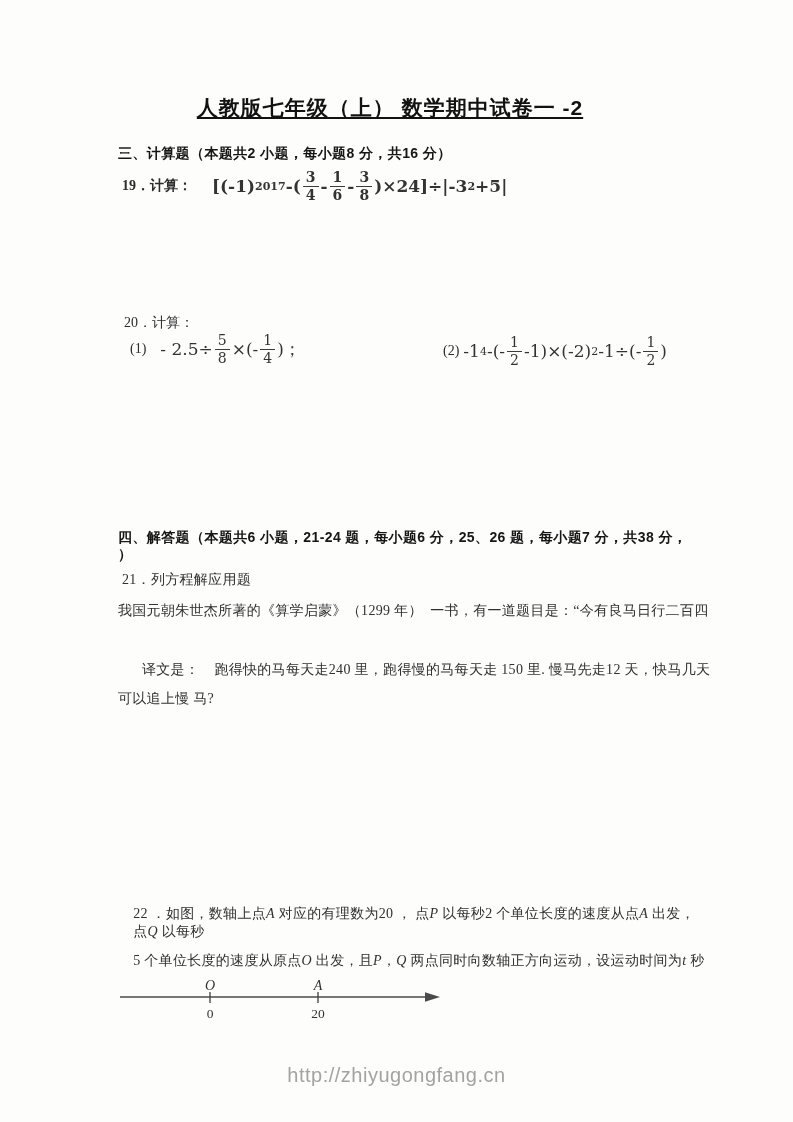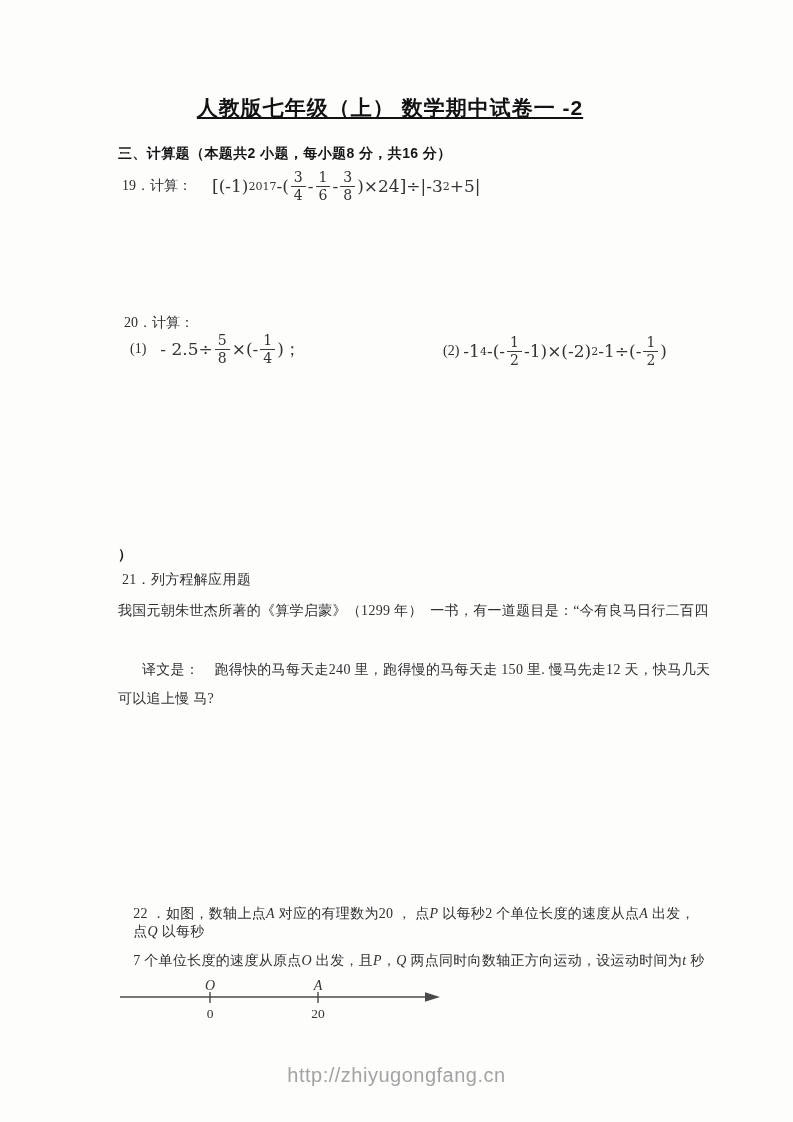--- a/index.html
+++ b/index.html
@@ -75,21 +75,21 @@
 </style>
 </head>
 <body>
 
 <div class="page">
 
   <div class="abs title">人教版七年级（上） 数学期中试卷一 -2</div>
 
   <div class="abs sec-h" style="left:118px;top:145px;">三、计算题（本题共2 小题，每小题8 分，共16 分）</div>
 
-  <div class="abs formula-row" style="left:122px;top:170px;">
+  <div class="abs formula-row" style="left:122px;top:170px;font-weight:bold;">
     <span class="q-num-label">19．计算：</span>
     <span class="formula" style="margin-left:20px;">
       <span>[(-1)</span><span class="sup">2017</span><span>-(</span><span class="frac"><span class="num">3</span><span class="den">4</span></span><span>-</span><span class="frac"><span class="num">1</span><span class="den">6</span></span><span>-</span><span class="frac"><span class="num">3</span><span class="den">8</span></span><span>)×24]÷|-3</span><span class="sup">2</span><span>+5|</span>
     </span>
   </div>
 
   <div class="abs q-num-label" style="left:124px;top:314px;">20．计算：</div>
 
   <div class="abs formula-row" style="left:130px;top:333px;">
     <span class="q-num-label">(1)</span>
@@ -98,35 +98,36 @@
     </span>
   </div>
 
   <div class="abs formula-row" style="left:443px;top:335px;">
     <span class="q-num-label">(2)</span>
     <span class="formula" style="margin-left:4px;">
       <span>-1</span><span class="sup">4</span><span>-(-</span><span class="frac"><span class="num">1</span><span class="den">2</span></span><span>-1)×(-2)</span><span class="sup">2</span><span>-1÷(-</span><span class="frac"><span class="num">1</span><span class="den">2</span></span><span>)</span>
     </span>
   </div>
 
+  <div class="abs sec-h" style="left:118px;top:529px;">四、解答题（本题共6 小题，21-24 题，每小题6 分，25、26 题，每小题7 分，共38 分，</div>
   <div class="abs sec-h" style="left:118px;top:546px;">）</div>
 
   <div class="abs body-line" style="left:122px;top:571px;">21．列方程解应用题</div>
   <div class="abs body-line" style="left:118px;top:602px;">我国元朝朱世杰所著的《算学启蒙》（1299 年）  一书，有一道题目是：“今有良马日行二百四</div>
   <div class="abs body-line" style="left:118px;top:661px;margin-left:24px;">译文是：    跑得快的马每天走240 里，跑得慢的马每天走 150 里. 慢马先走12 天，快马几天</div>
   <div class="abs body-line" style="left:118px;top:690px;">可以追上慢 马?</div>
 
   <div class="abs body-line" style="left:118px;top:889px;">
     <span>22 ．如图，数轴上点</span><span class="it">A</span><span> 对应的有理数为20 ， 点</span><span class="it">P</span><span> 以每秒2 个单位长度的速度从点</span><span class="it">A</span><span> 出发，</span>
   </div>
   <div class="abs body-line" style="left:118px;top:907px;">
     <span>点</span><span class="it">Q</span><span> 以每秒</span>
   </div>
   <div class="abs body-line" style="left:118px;top:936px;">
-    <span>7 个单位长度的速度从原点</span><span class="it">O</span><span> 出发，且</span><span class="it">P</span><span>，</span><span class="it">Q</span><span> 两点同时向数轴正方向运动，设运动时间为</span><span class="it">t</span><span> 秒</span>
+    <span>5 个单位长度的速度从原点</span><span class="it">O</span><span> 出发，且</span><span class="it">P</span><span>，</span><span class="it">Q</span><span> 两点同时向数轴正方向运动，设运动时间为</span><span class="it">t</span><span> 秒</span>
   </div>
 
   <div class="abs nl-figure">
     <svg width="360" height="60" viewBox="0 0 360 60">
       <line x1="6" y1="31" x2="314" y2="31" stroke="#4a4a4a" stroke-width="1.6"></line>
       <polygon points="326,31 311,26.2 311,35.8" fill="#4a4a4a"></polygon>
       <line x1="96" y1="26" x2="96" y2="37" stroke="#4a4a4a" stroke-width="1.4"></line>
       <line x1="204" y1="26" x2="204" y2="37" stroke="#4a4a4a" stroke-width="1.4"></line>
       <text x="96" y="24" text-anchor="middle" font-family="Liberation Serif, serif" font-style="italic" font-size="14" fill="#333">O</text>
       <text x="204" y="24" text-anchor="middle" font-family="Liberation Serif, serif" font-style="italic" font-size="14" fill="#333">A</text>

